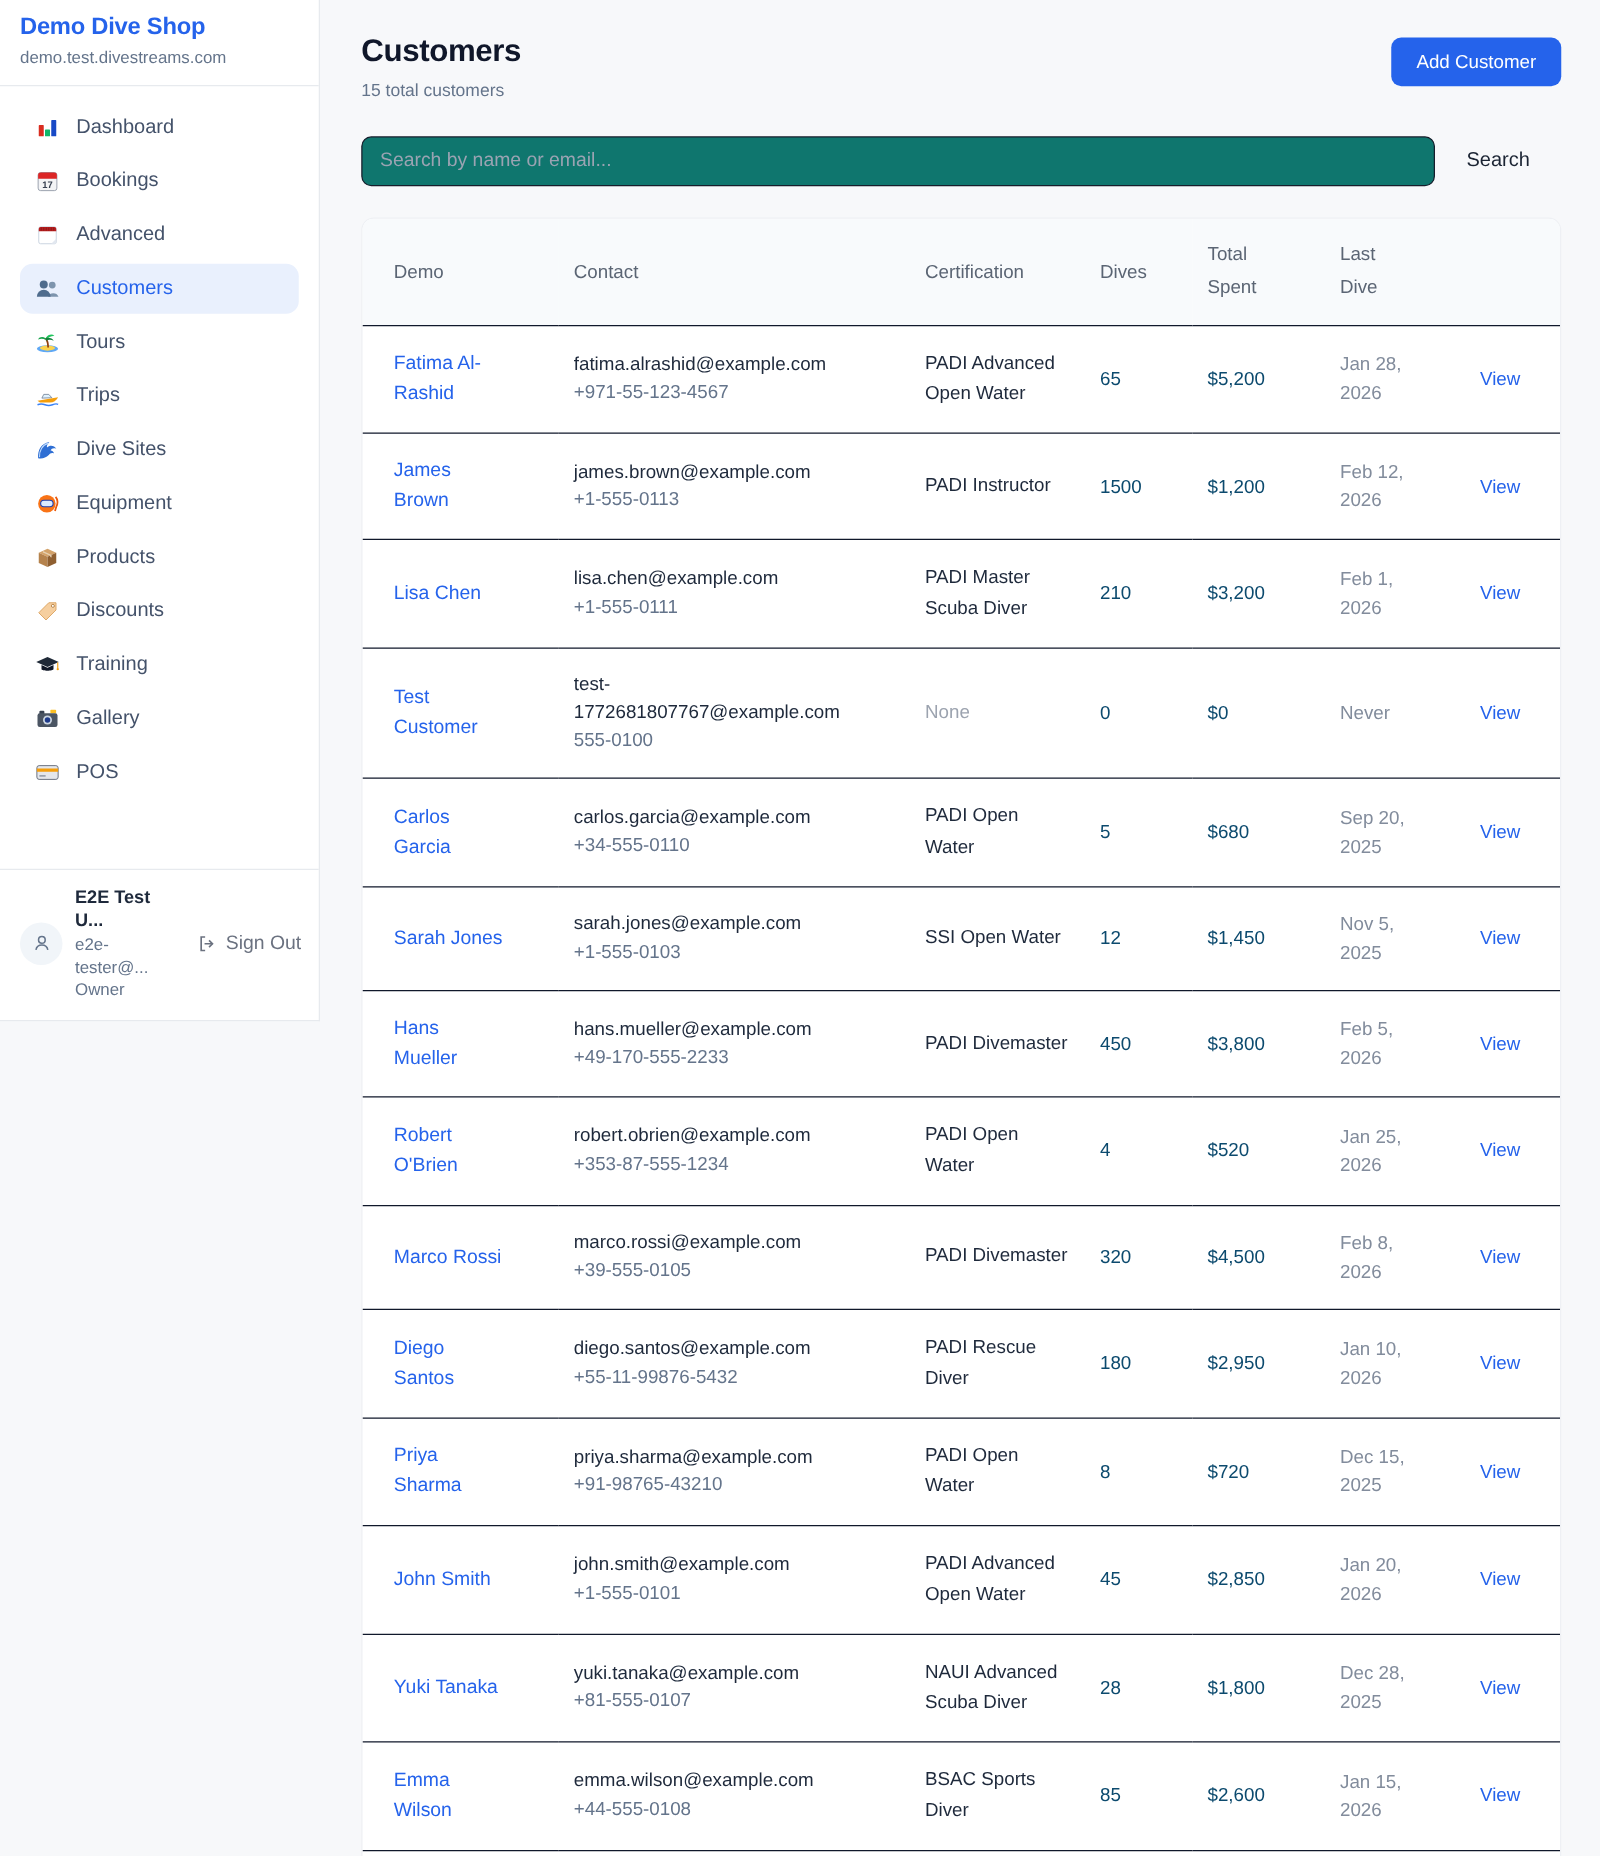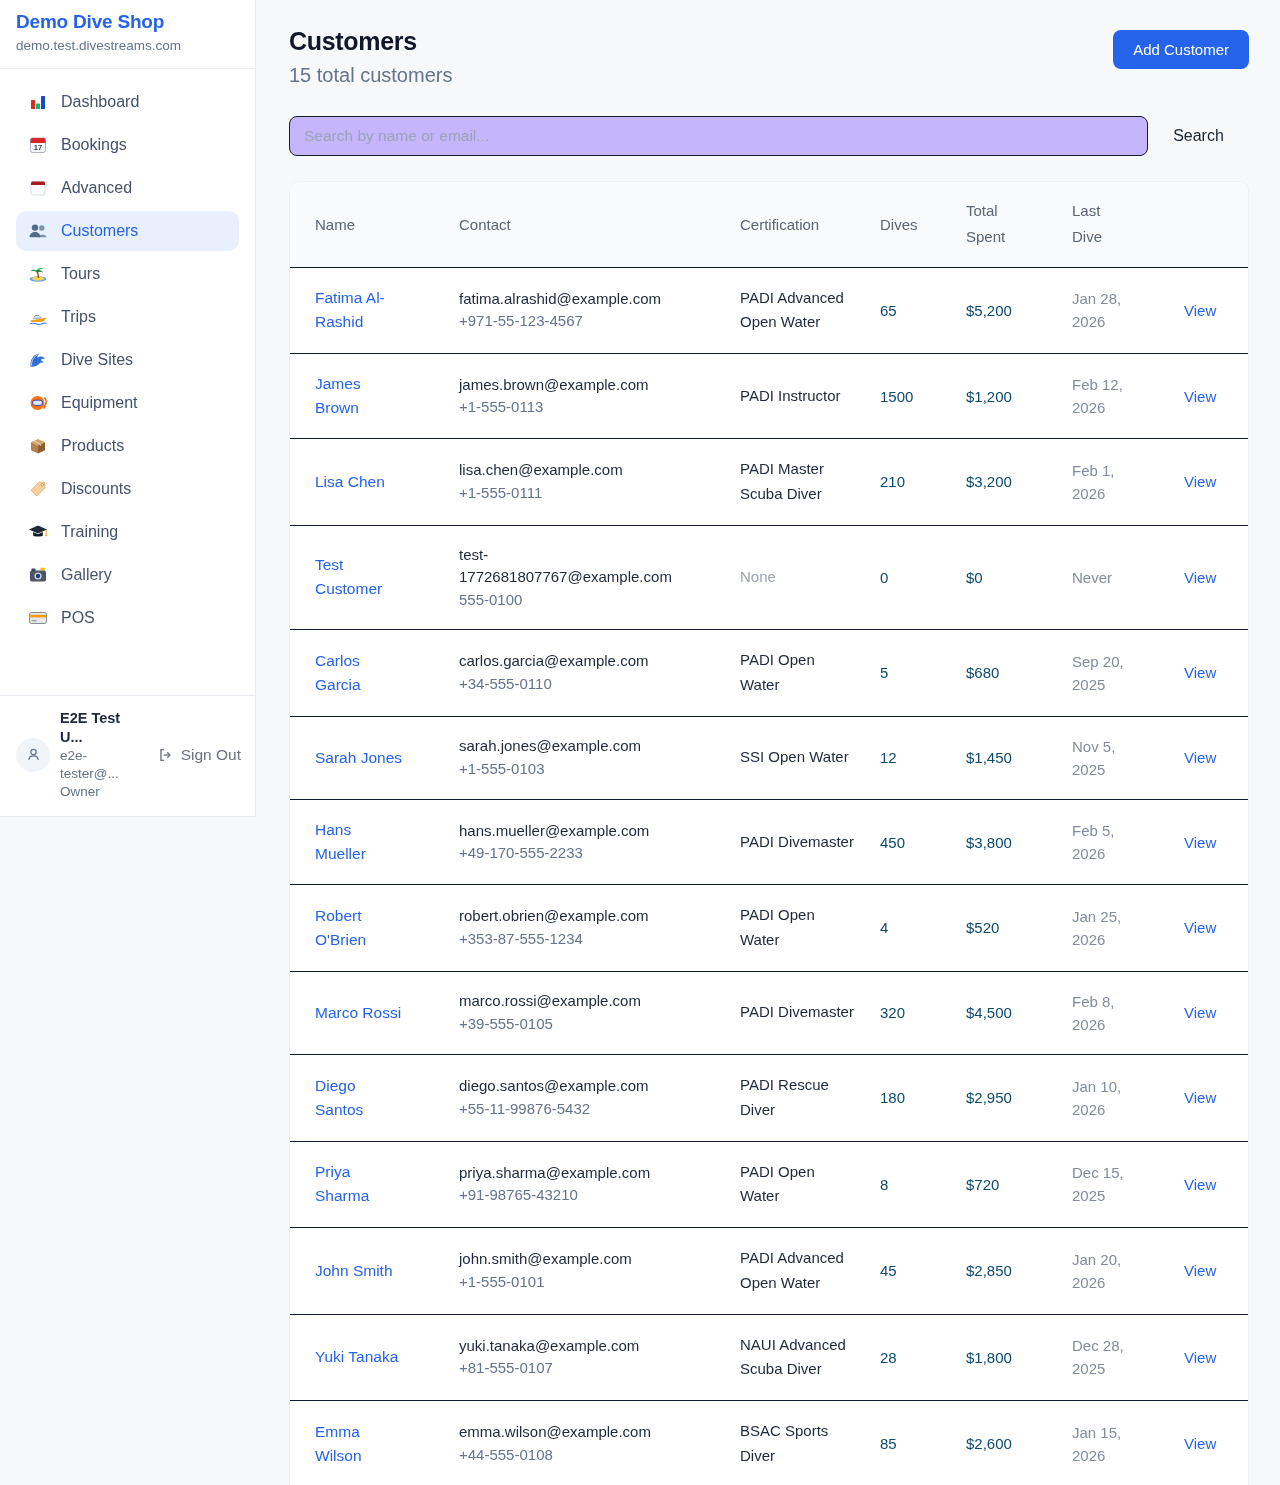--- a/index.html
+++ b/index.html
@@ -44,31 +44,31 @@
     display:inline-flex; align-items:center; gap:7px;
     background:none; border:none; color:#6b7280; font-size:15.5px;
     font-family:inherit; cursor:pointer; white-space:nowrap;
   }
   .signout svg { width:18px; height:18px; }
 
   
   main { flex:1; padding:27px 31px 30px 33px; min-width:0; }
   .page-header { display:flex; justify-content:space-between; align-items:flex-start; }
   .page-title { font-size:25px; font-weight:700; color:#10172a; letter-spacing:-0.3px; }
-  .page-subtitle { font-size:20px; color:#64748b; margin-top:8px; }
+  .page-subtitle { font-size:14px; color:#64748b; margin-top:8px; }
   .add-btn {
     background:#2563eb; color:#fff; border:none; border-radius:8px;
     padding:11px 20px; font-size:15px; font-weight:500; font-family:inherit;
     cursor:pointer; margin-top:3px;
   }
   .search-row { display:flex; align-items:center; margin-top:29px; }
   .search-input {
     flex:1; height:40px; border:1px solid #161d2b; border-radius:8px;
     padding:0 14px; font-size:15.5px; font-family:inherit; color:#0f172a;
-    background:#c4b5fd; outline:none;
+    background:#0f766e; outline:none;
   }
   .search-input::placeholder { color:#9aa3b2; }
   .search-btn {
     width:101px; text-align:center; background:none; border:none;
     font-size:16px; color:#1b2433; font-family:inherit; cursor:pointer;
   }
 
   
   .table-card {
     margin-top:25px; background:#fff; border-radius:10px; overflow:hidden;
@@ -291,21 +291,21 @@
           <col style="width:157px">
             <col style="width:281px">
             <col style="width:140px">
           <col style="width:86px">
             <col style="width:106px">
             <col style="width:112px">
             <col style="width:78px">
         </colgroup>
         <thead>
             <tr id="header-row">
-              <th><span class="hdr">Name</span></th>
+              <th><span class="hdr">Demo</span></th>
               <th><span class="hdr">Contact</span></th>
               <th><span class="hdr">Certification</span></th>
               <th><span class="hdr">Dives</span></th>
               <th><span class="hdr">Total Spent</span></th>
               <th><span class="hdr">Last Dive</span></th>
               <th><span class="hdr"></span></th>
             </tr>
           </thead>
         <tbody id="customer-rows">
             <tr>

